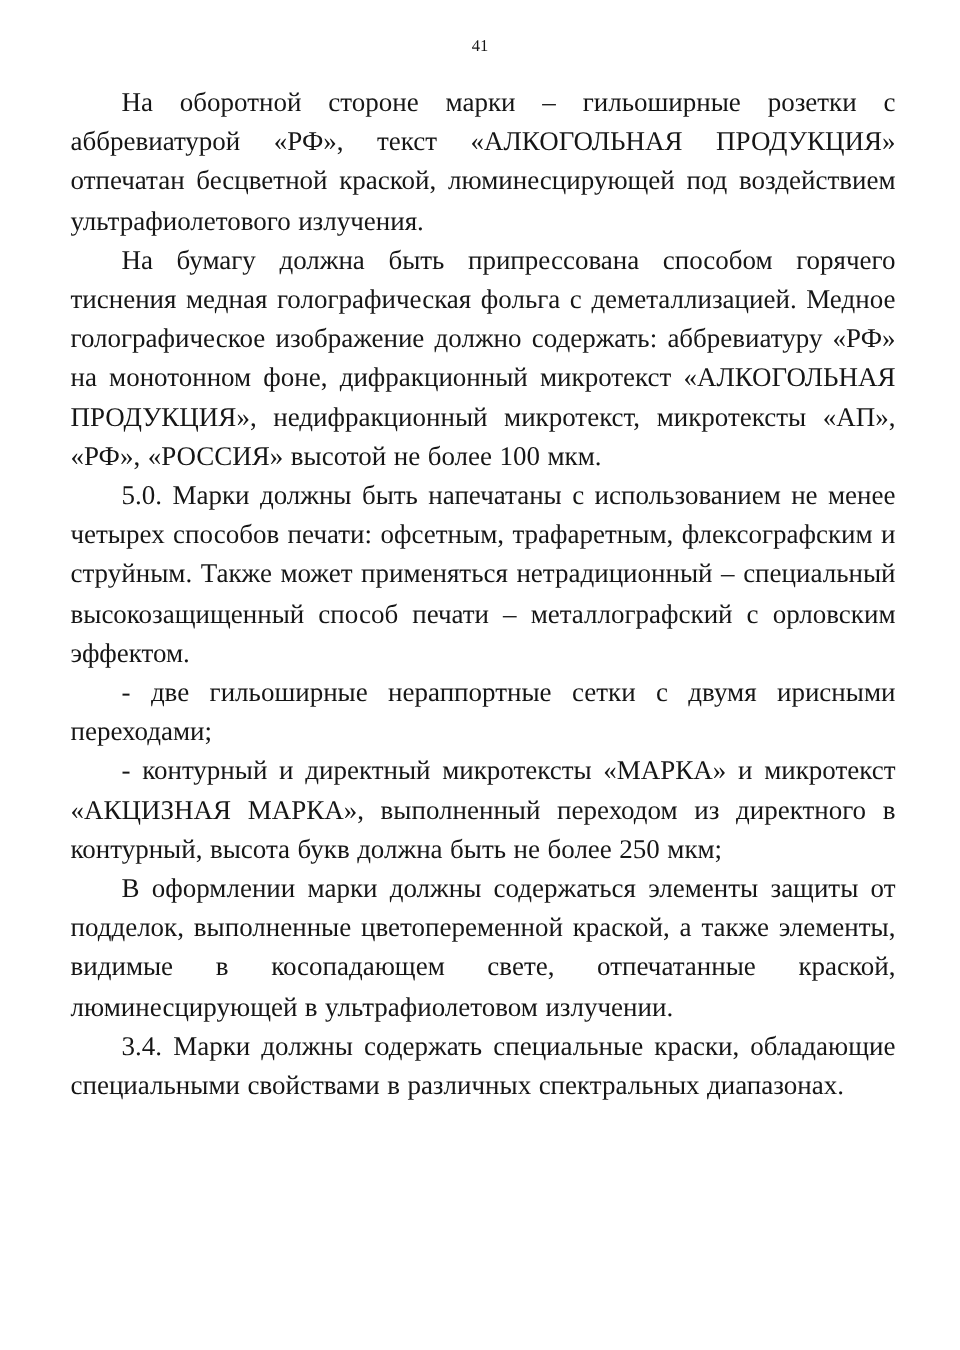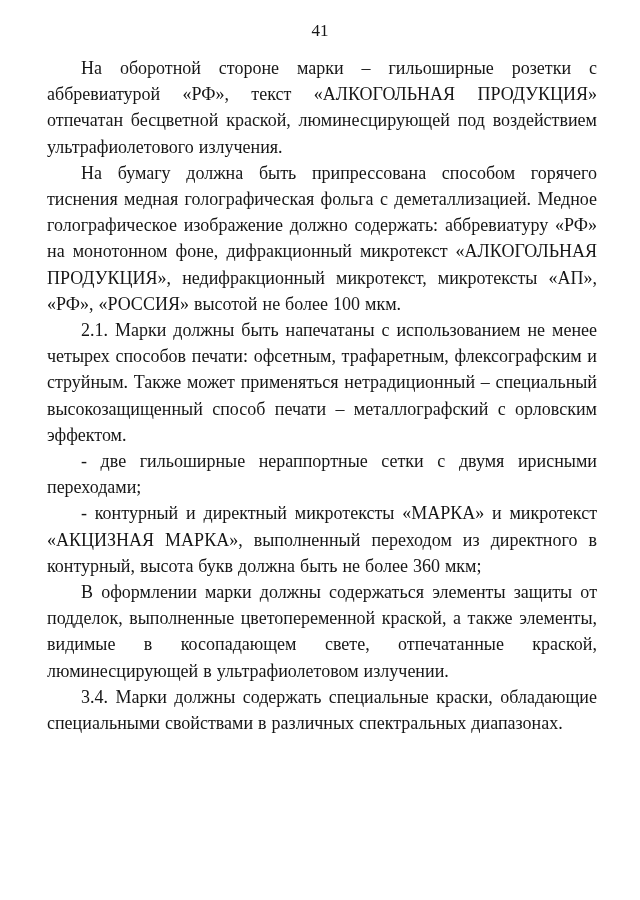--- a/index.html
+++ b/index.html
@@ -17,21 +17,21 @@
   .page {
     box-sizing: border-box;
     width: 640px;
     height: 900px;
     padding: 21px 43px 0 47px;
     background: #ffffff;
     overflow: hidden;
   }
   .page-number {
     text-align: center;
-    font-size: 17px;
+    font-size: 11px;
     line-height: 20px;
     margin-bottom: 14px;
     
     padding-right: 4px;
   }
   .content p {
     margin: 0;
     font-size: 18px;
     line-height: 26.2px;
     text-align: justify;
@@ -41,20 +41,20 @@
   }
 </style>
 </head>
 <body>
 
 <div class="page">
   <div class="page-number">41</div>
   <div class="content">
     <p>На оборотной стороне марки – гильоширные розетки с аббревиатурой «РФ», текст «АЛКОГОЛЬНАЯ ПРОДУКЦИЯ» отпечатан бесцветной краской, люминесцирующей под воздействием ультрафиолетового излучения.</p>
     <p>На бумагу должна быть припрессована способом горячего тиснения медная голографическая фольга с деметаллизацией. Медное голографическое изображение должно содержать: аббревиатуру «РФ» на монотонном фоне, дифракционный микротекст «АЛКОГОЛЬНАЯ ПРОДУКЦИЯ», недифракционный микротекст, микротексты «АП», «РФ», «РОССИЯ» высотой не более 100 мкм.</p>
-    <p>2.1. Марки должны быть напечатаны с использованием не менее четырех способов печати: офсетным, трафаретным, флексографским и струйным. Также может применяться нетрадиционный – специальный  высокозащищенный способ печати – металлографский с орловским эффектом.</p>
+    <p>5.0. Марки должны быть напечатаны с использованием не менее четырех способов печати: офсетным, трафаретным, флексографским и струйным. Также может применяться нетрадиционный – специальный  высокозащищенный способ печати – металлографский с орловским эффектом.</p>
     <p>- две гильоширные нераппортные сетки с двумя ирисными переходами;</p>
-    <p>- контурный и директный микротексты «МАРКА» и микротекст «АКЦИЗНАЯ МАРКА», выполненный переходом из директного в контурный, высота букв должна быть не более 360 мкм;</p>
+    <p>- контурный и директный микротексты «МАРКА» и микротекст «АКЦИЗНАЯ МАРКА», выполненный переходом из директного в контурный, высота букв должна быть не более 250 мкм;</p>
     <p>В оформлении марки должны содержаться элементы защиты от подделок, выполненные цветопеременной краской, а также элементы, видимые в косопадающем свете, отпечатанные краской, люминесцирующей в ультрафиолетовом излучении.</p>
     <p>3.4. Марки должны содержать специальные краски, обладающие специальными свойствами в различных спектральных диапазонах.</p>
 
   </div>
 </div>
 
 </body></html>

